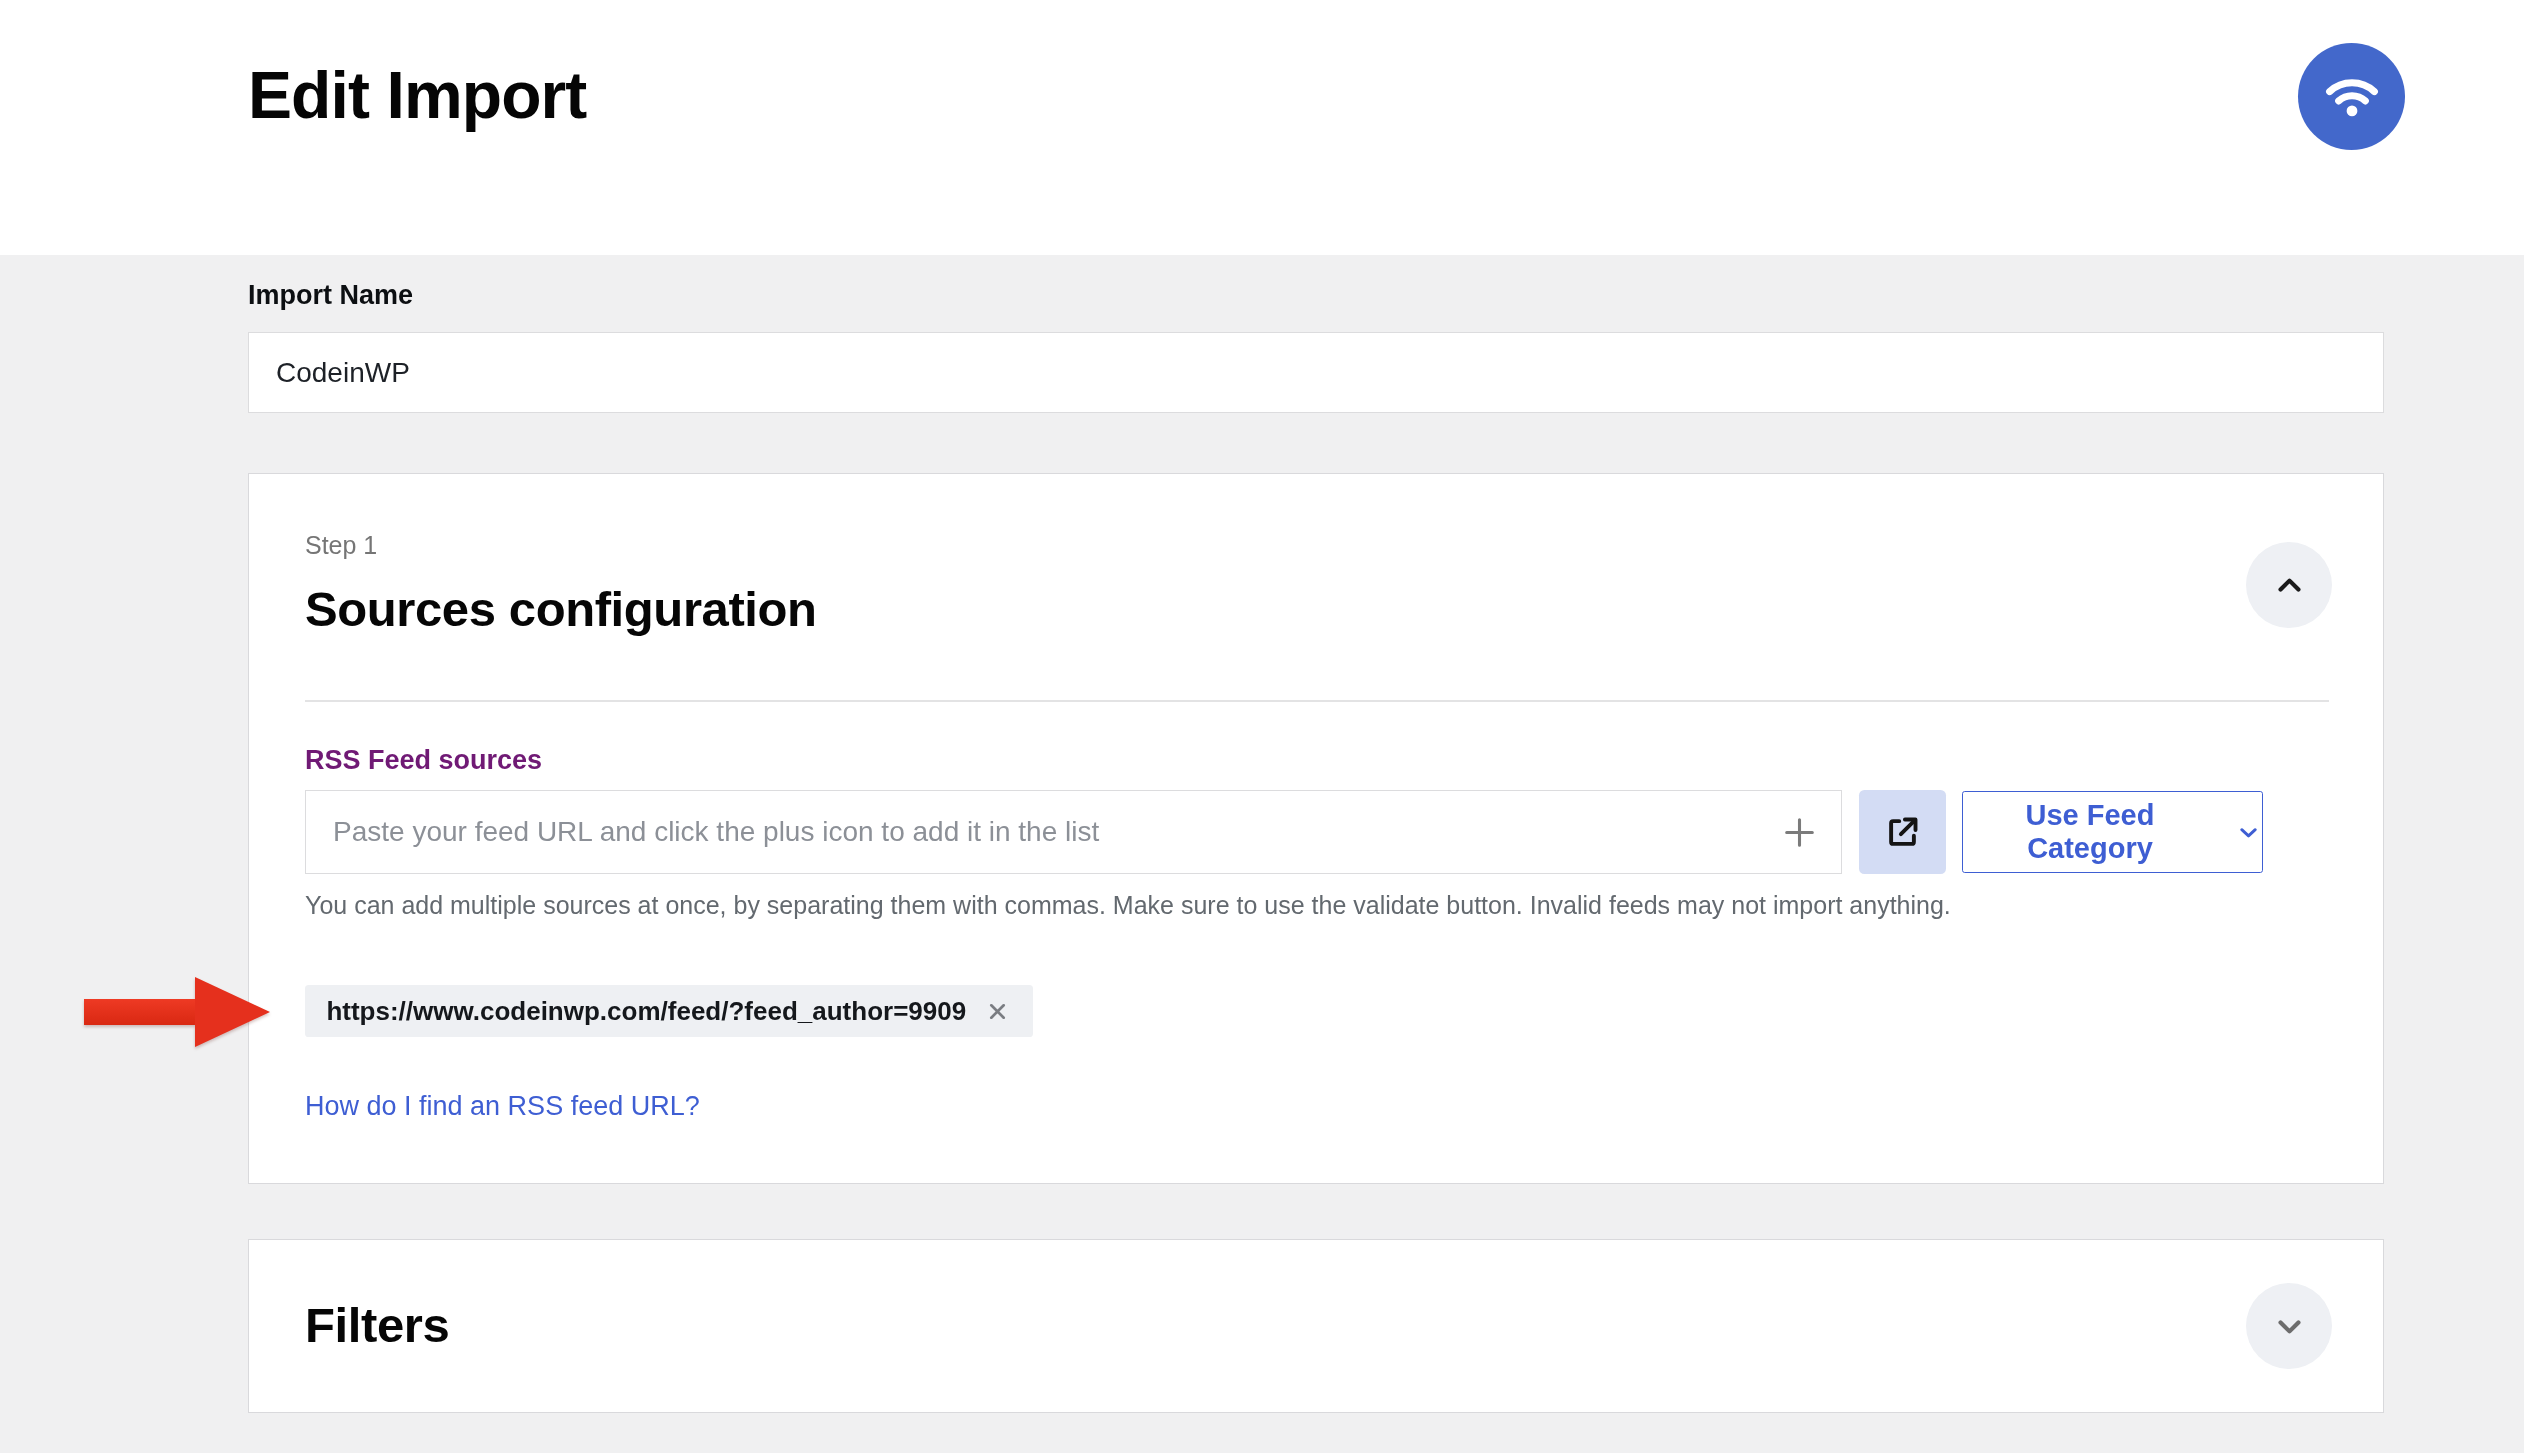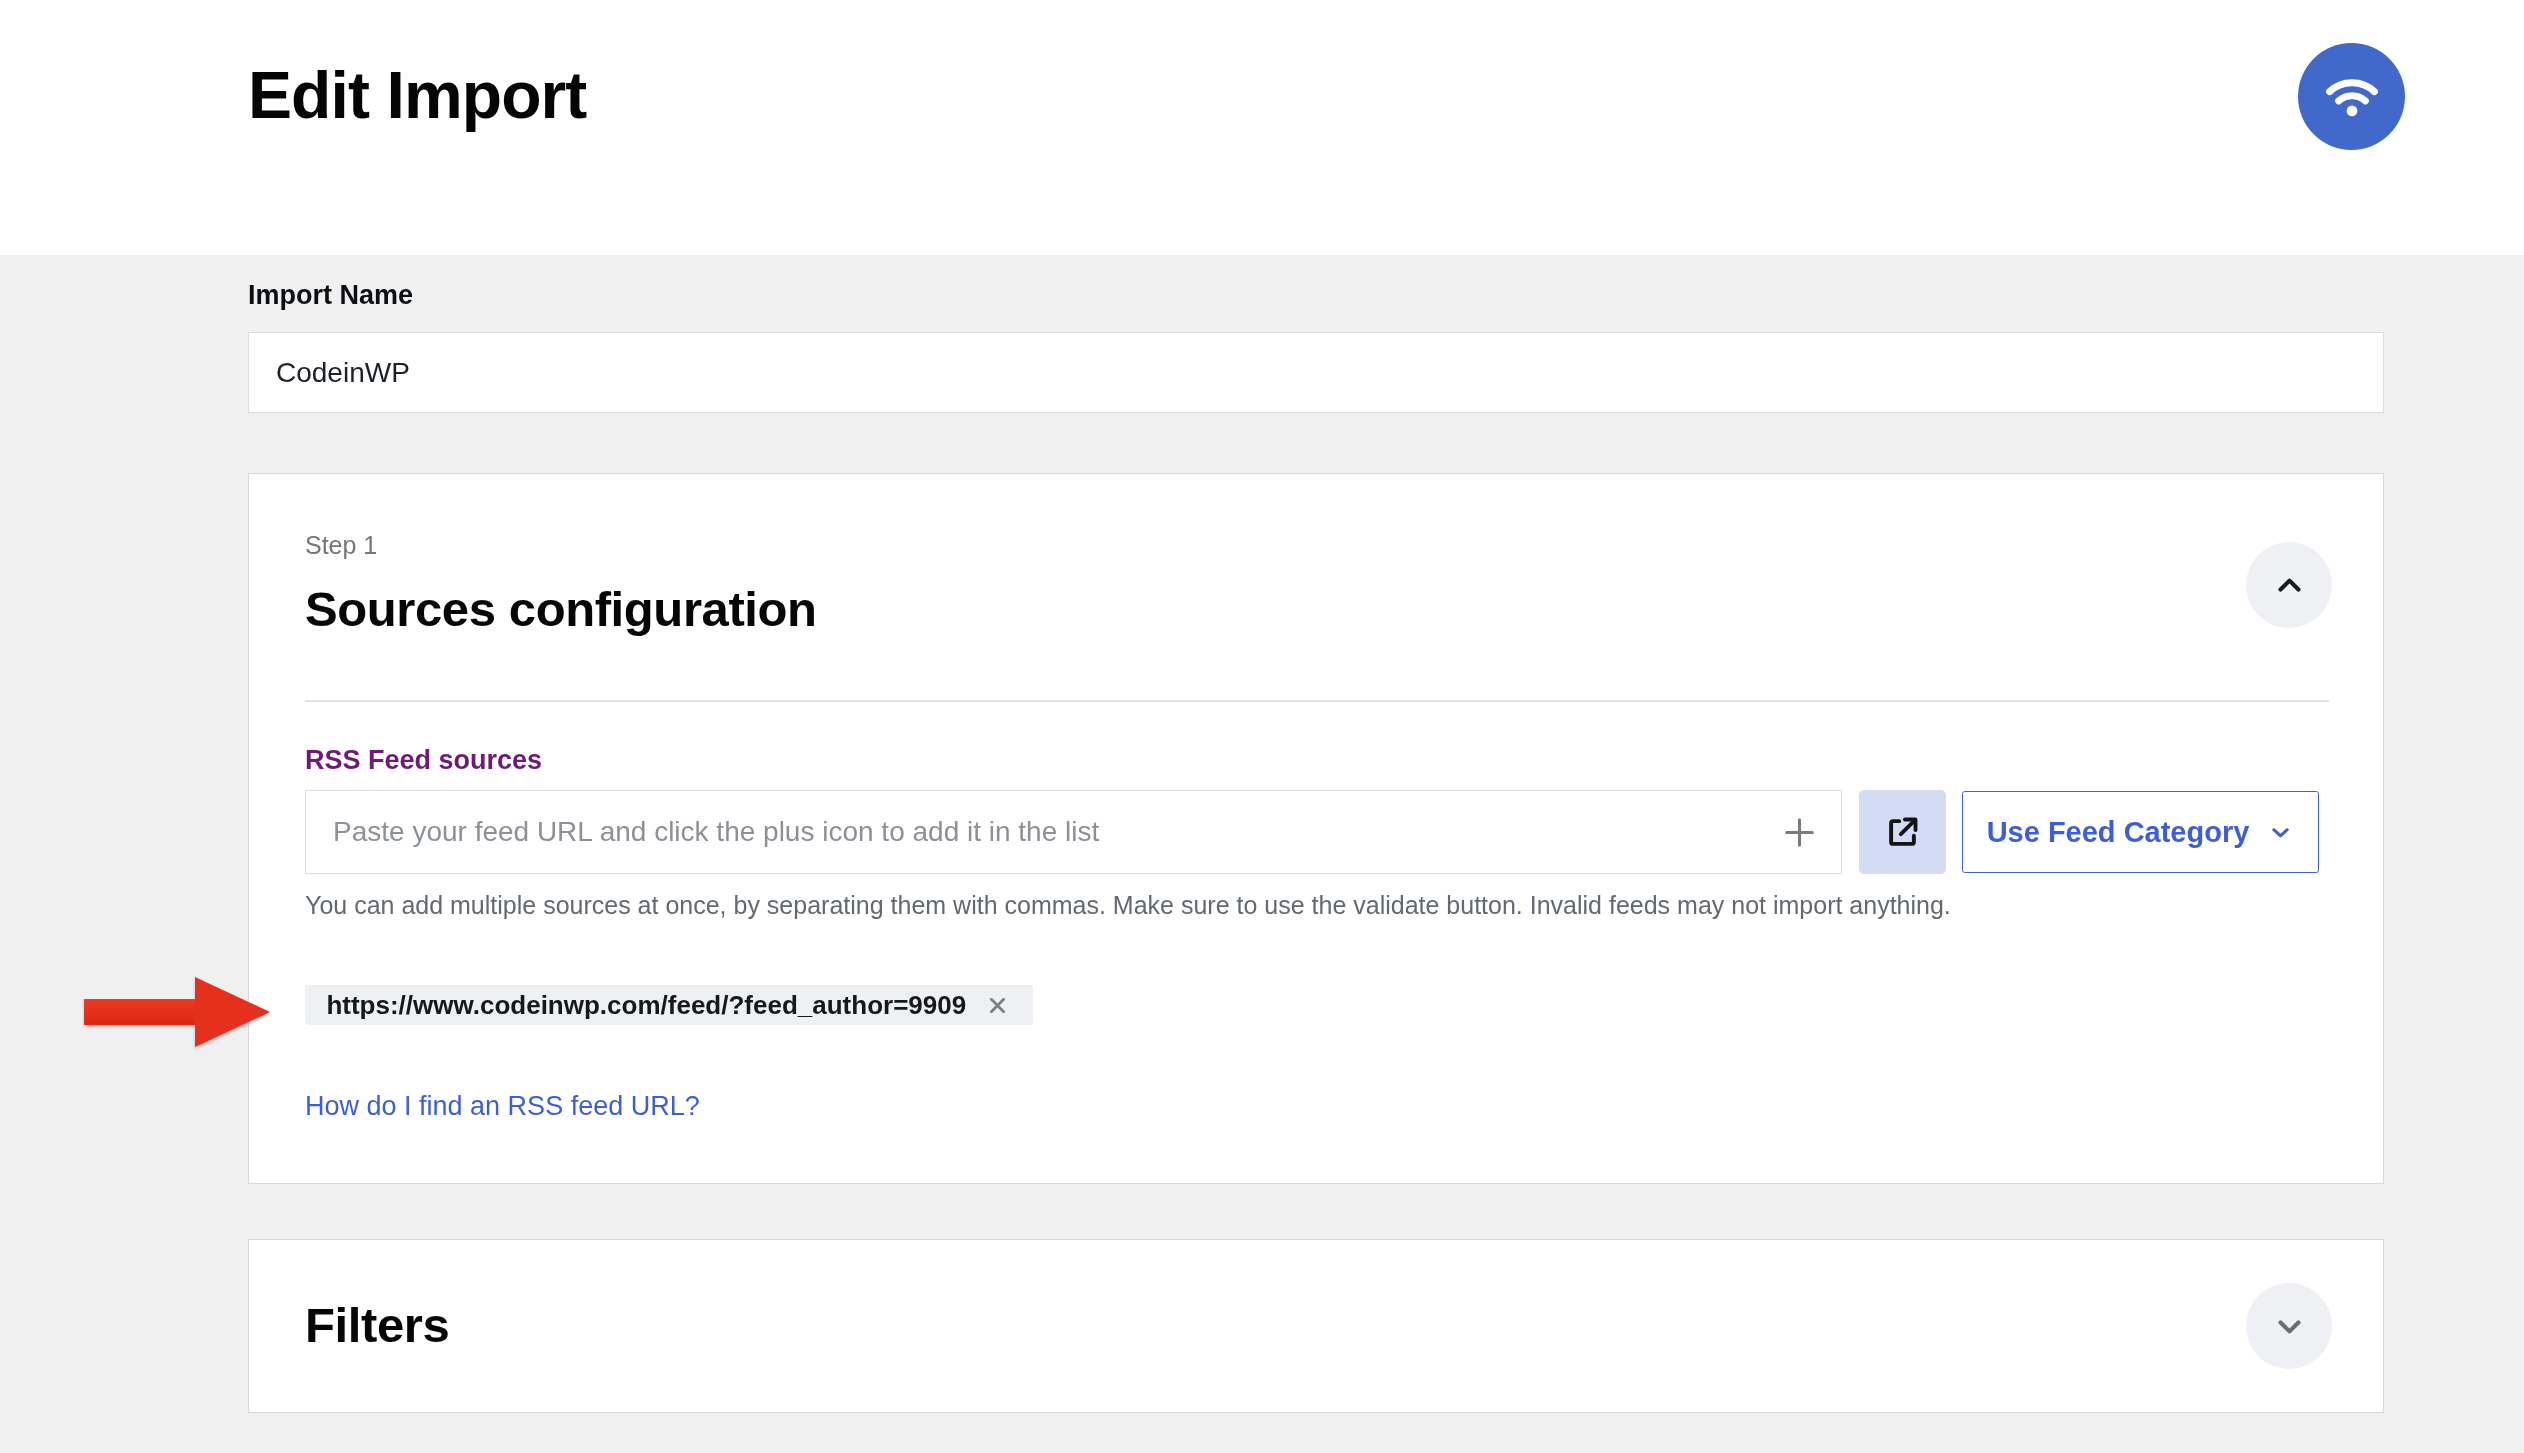--- a/index.html
+++ b/index.html
@@ -157,21 +157,21 @@
     border: none;
     border-radius: 5.3px;
     cursor: pointer;
     display: flex;
     align-items: center;
     justify-content: center;
   }
   .category-btn {
     position: absolute;
     left: 1713px; top: 317px;
-    width: 357px; height: 82px;
+    width: 301px; height: 82px;
     background: #ffffff;
     border: 1.8px solid #3e5ed3;
     border-radius: 2.7px;
     color: #3e5ed3;
     font-family: "Liberation Sans", sans-serif;
     font-size: 29px;
     font-weight: 600;
     cursor: pointer;
     display: flex;
     align-items: center;
@@ -184,21 +184,21 @@
     left: 56px; top: 415px;
     width: 1685px;
     font-size: 25px;
     line-height: 33px;
     color: #63696f;
   }
 
   .feed-chip {
     position: absolute;
     left: 56px; top: 511px;
-    height: 40px;
+    height: 52px;
     background: #eef0f3;
     border-radius: 3.6px;
     display: inline-flex;
     align-items: center;
     padding: 0 21.4px;
     gap: 18px;
   }
   .feed-chip-url {
     font-size: 26px;
     font-weight: 600;

